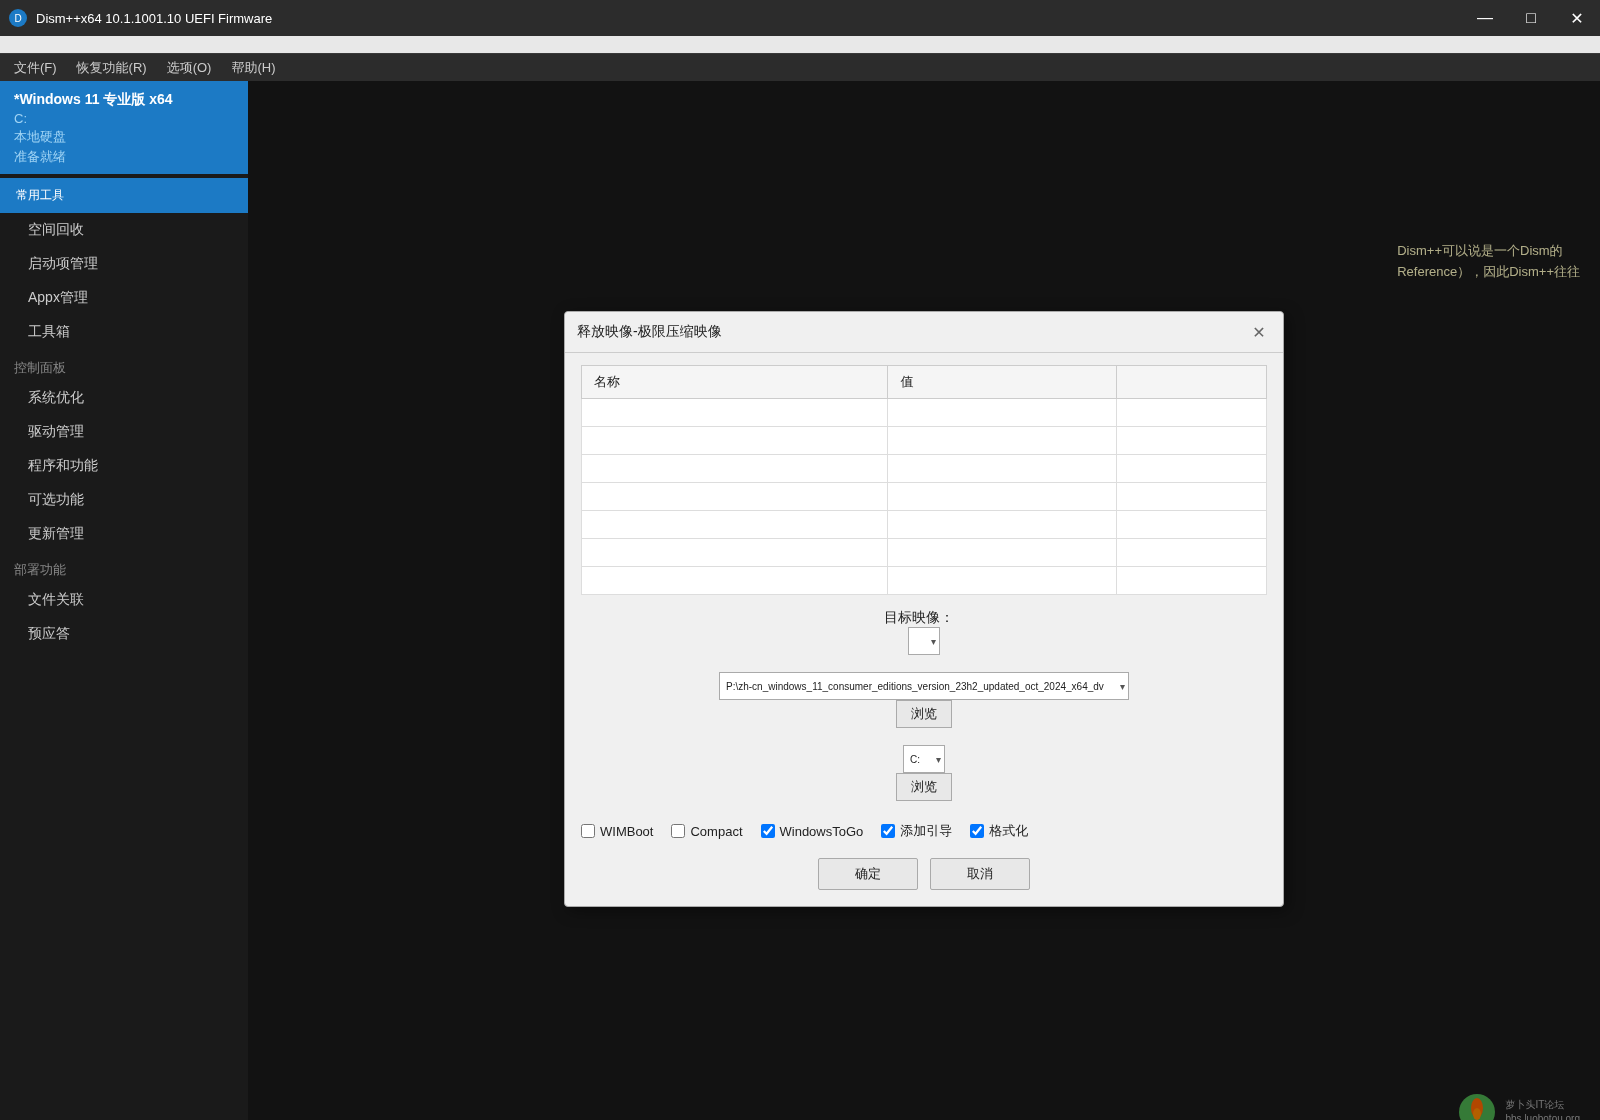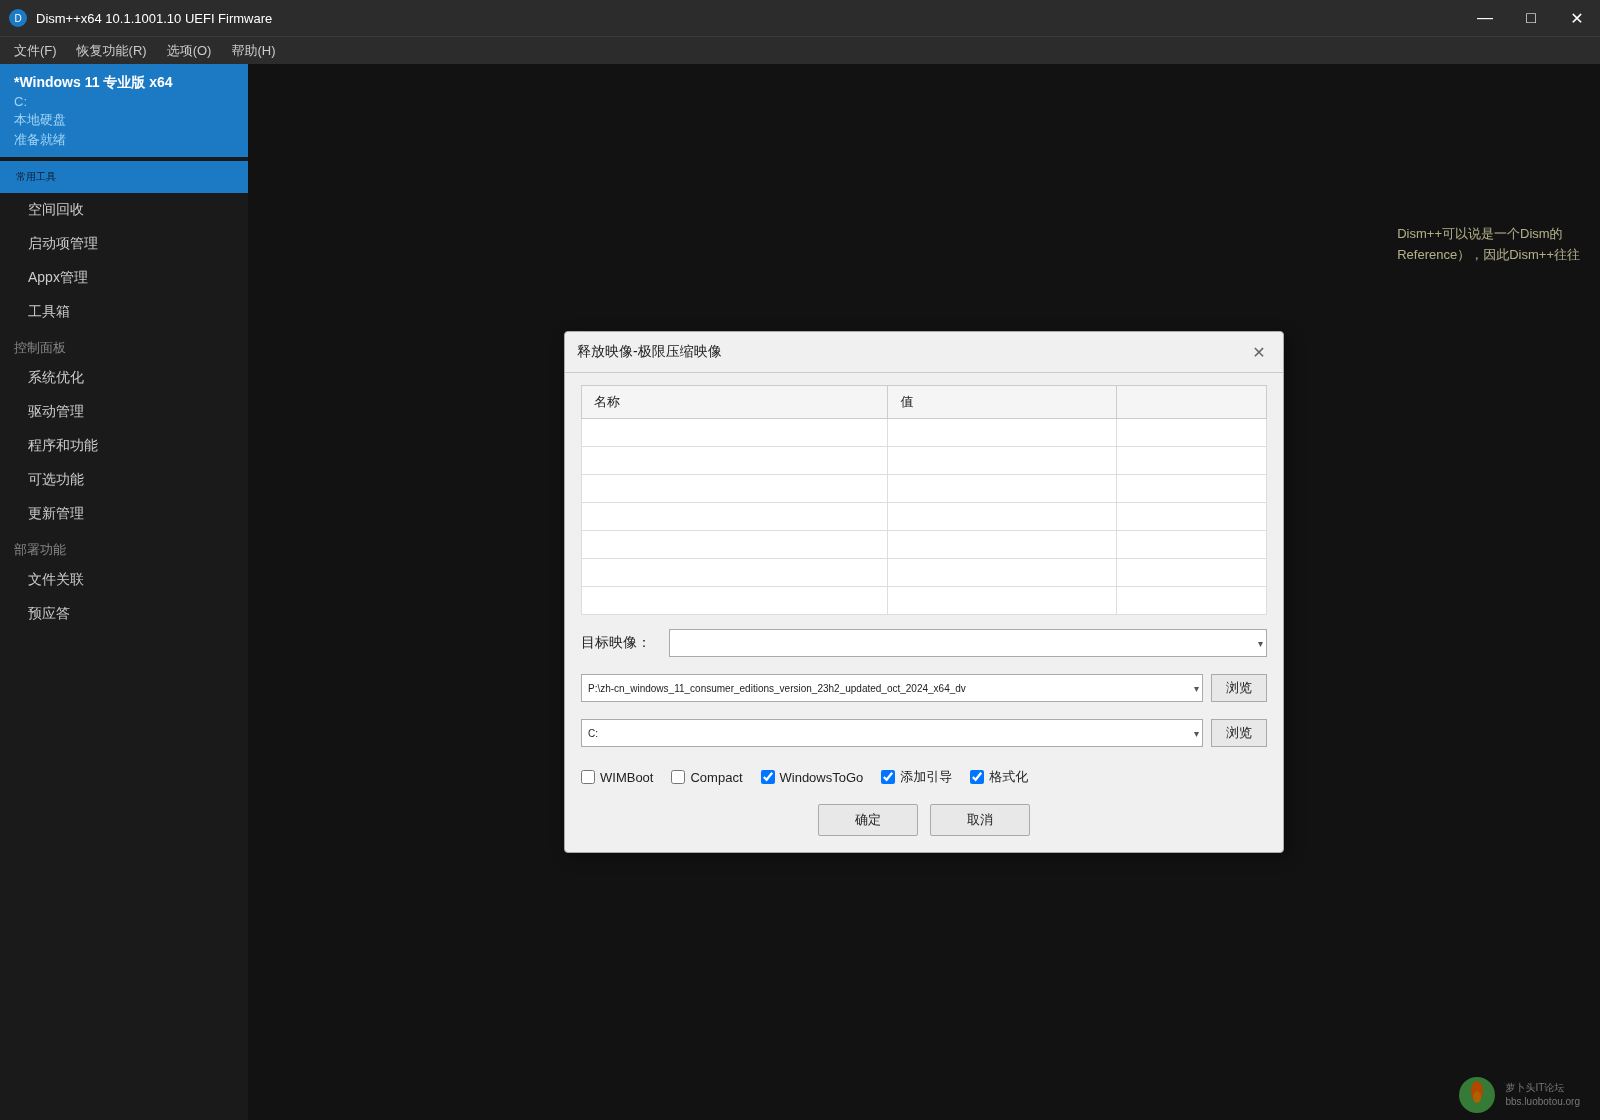--- a/index.html
+++ b/index.html
@@ -53,20 +53,21 @@
     }
 
     
     .menu-bar {
       background: #2c2c2c;
       height: 28px;
       display: flex;
       align-items: center;
       padding: 0 4px;
       border-top: 1px solid #3a3a3a;
+      margin-top: 17px;
     }
     .menu-item {
       color: #cccccc;
       padding: 4px 10px;
       font-size: 13px;
       cursor: pointer;
     }
 
     
     .main-layout {
@@ -104,23 +105,23 @@
       color: #a0d4f5;
       font-size: 13px;
       margin-top: 2px;
     }
     .sidebar-nav {
       flex: 1;
       overflow-y: auto;
       padding-top: 4px;
     }
     .sidebar-section-item {
-      color: #0f172a;
+      color: #ffffff;
       padding: 9px 16px;
-      font-size: 10px;
+      font-size: 12px;
       cursor: pointer;
       background: #1c7ac5;
     }
     .sidebar-category {
       color: #888;
       padding: 10px 14px 4px;
       font-size: 13px;
     }
     .sidebar-nav-item {
       color: #cccccc;
@@ -248,21 +249,21 @@
       color: #222;
       height: 28px;
     }
     .empty-row td { height: 28px; }
 
     
     .form-row {
       display: flex;
       align-items: center;
       margin-bottom: 17px;
-      gap: 8px;
+      flex-direction: column;
     }
     .form-label {
       font-size: 14px;
       color: #222;
       min-width: 80px;
     }
     .form-input-container {
       flex: 1;
       position: relative;
     }

